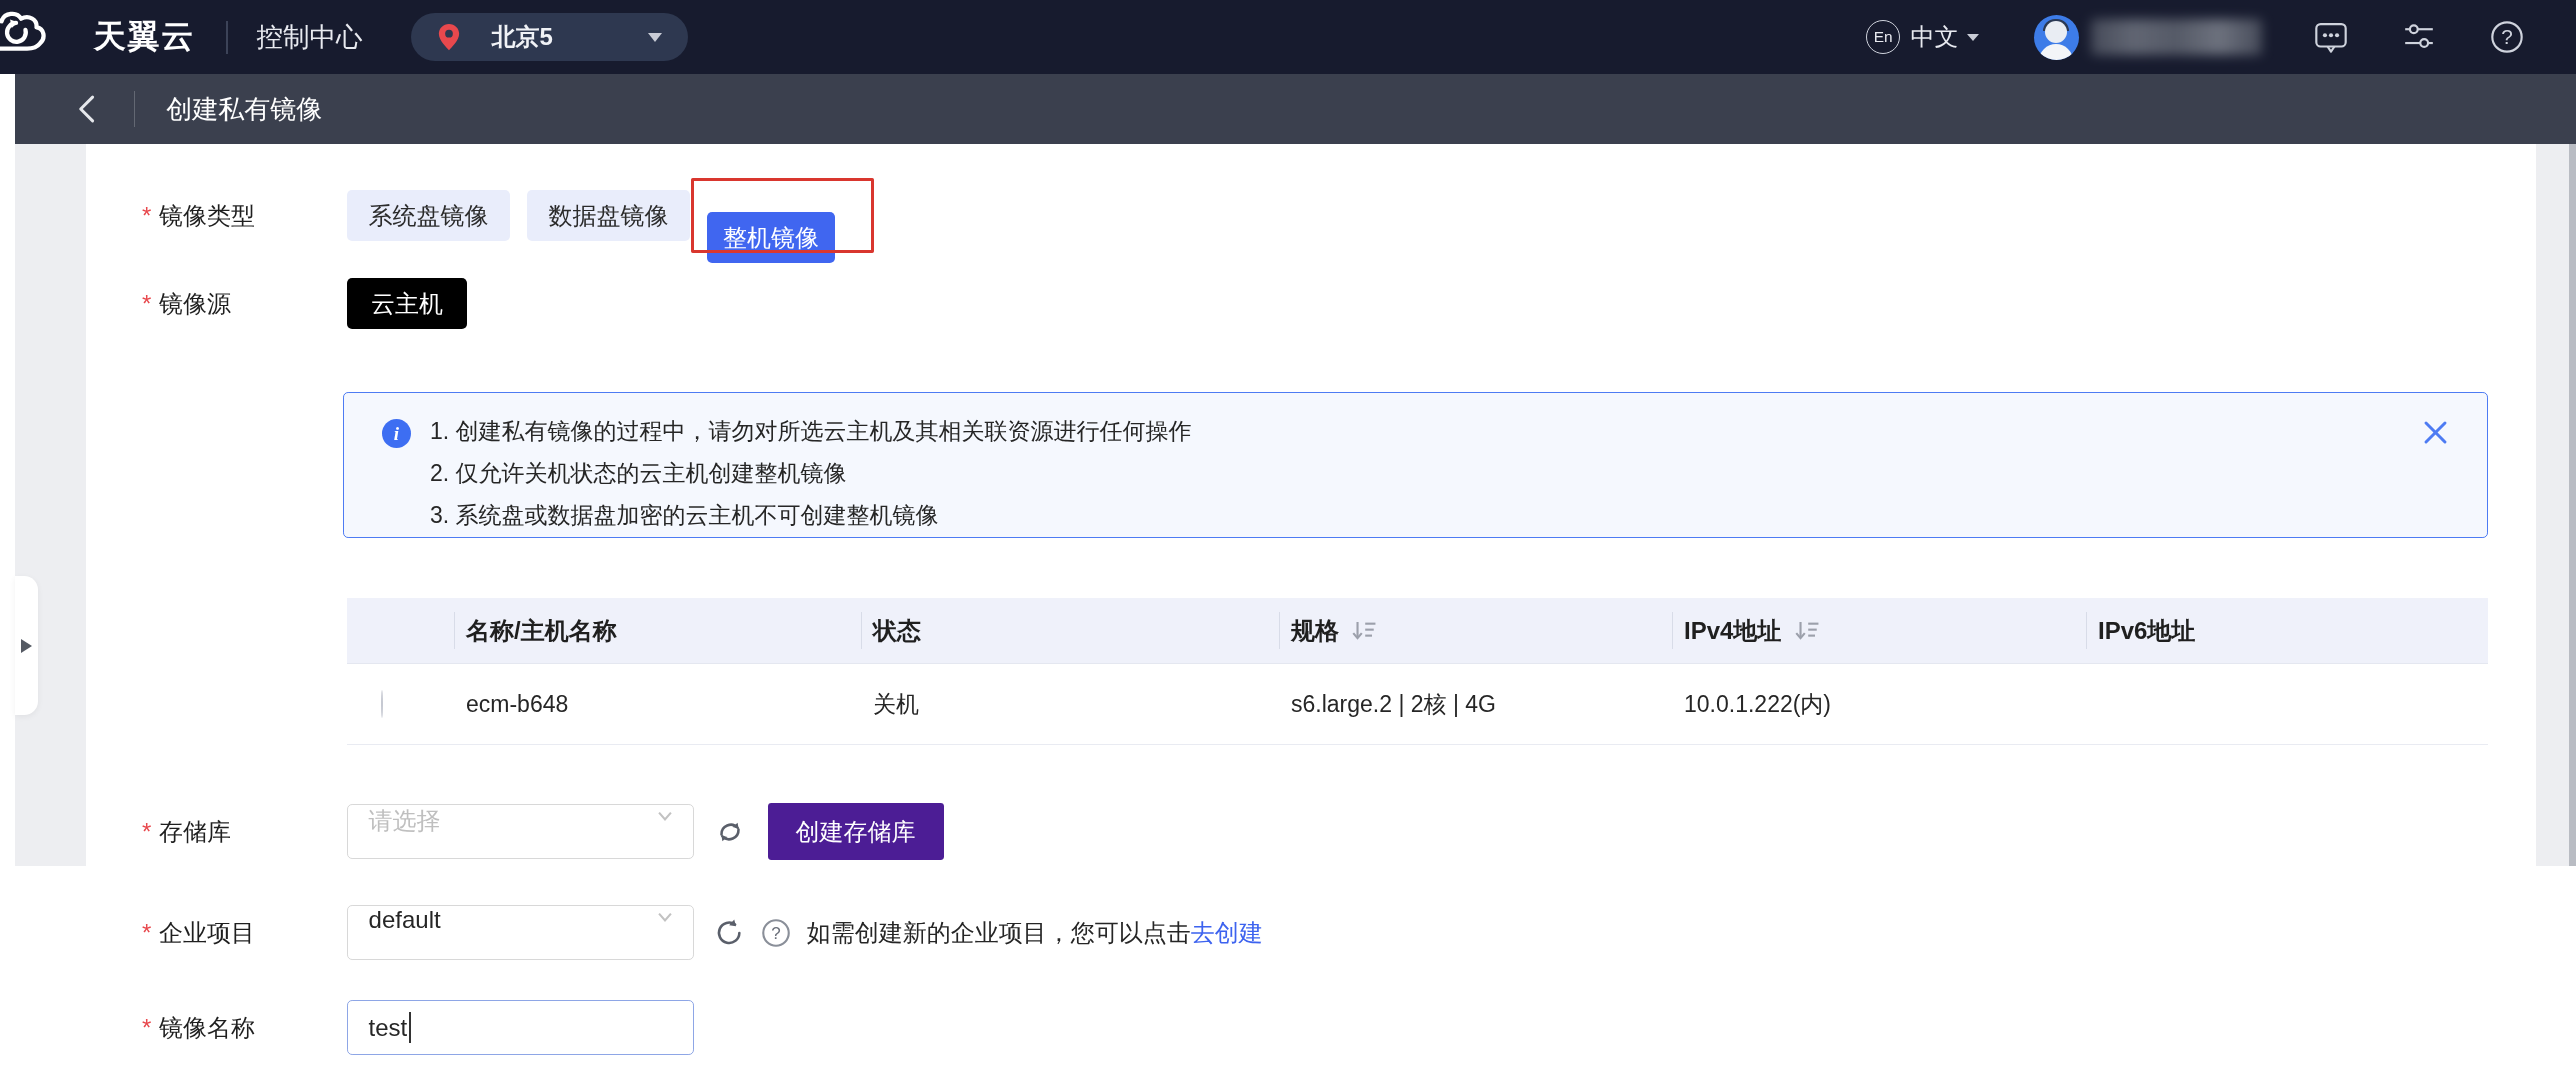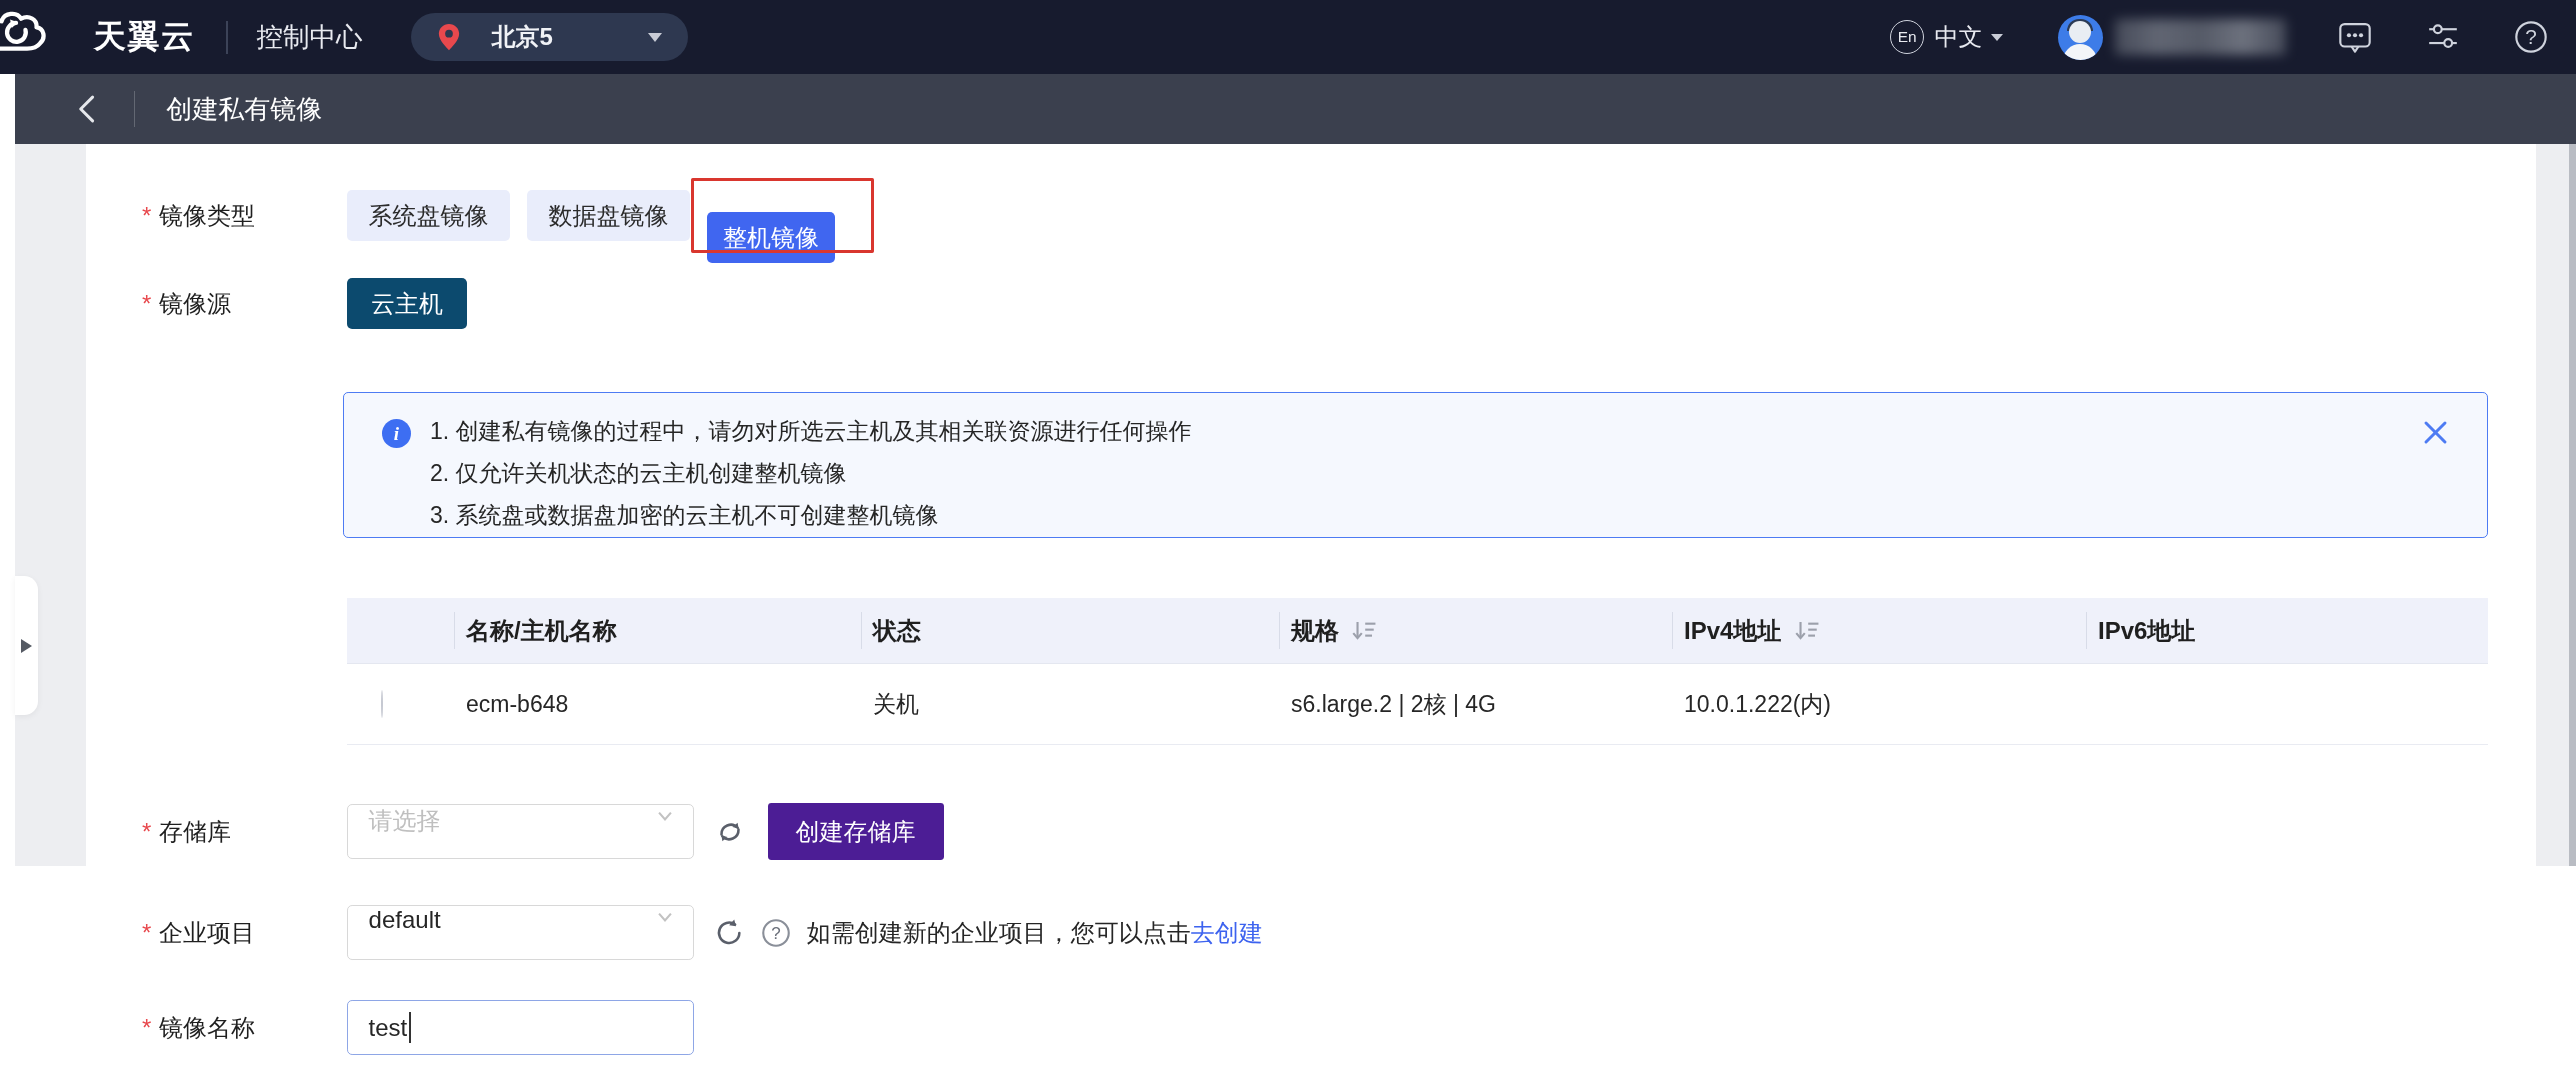--- a/index.html
+++ b/index.html
@@ -13,21 +13,21 @@
   .logo { margin-left:-6.9px; width:99px; height:53px; flex:0 0 auto; }
   .brand { font-size:32px; font-weight:bold; color:#ffffff; letter-spacing:1.7px; margin-left:1.7px; }
   .nav-divider { width:1.7px; height:33px; background:#3c4358; margin:0 29px 0 31px; }
   .console { font-size:26.5px; color:#e8eaf0; }
   .region-pill { margin-left:48px; height:48px; width:277px; background:#2e3850;
     border-radius:24px; display:flex; align-items:center; padding:0 26px; cursor:pointer; }
   .region-name { font-size:24px; color:#f0f2f6; margin-left:31px;font-weight:bold; }
   .caret { width:0; height:0; border-left:7.7px solid transparent; border-right:7.7px solid transparent;
     border-top:9.4px solid #c9ccd6; margin-left:auto; }
   .caret.sm { border-left-width:6px; border-right-width:6px; border-top-width:7.7px; margin-left:8.6px; }
-  .nav-right { margin-left:auto; display:flex; align-items:center; padding-right:26px; }
+  .nav-right { margin-left:auto; display:flex; align-items:center; padding-right:50px; }
   .lang { display:flex; align-items:center; cursor:pointer; }
   .en-badge { width:34px; height:34px; border:1.7px solid #cfd3dd; border-radius:50%;
     font-size:15.4px; display:flex; align-items:center; justify-content:center; color:#e8eaf0; }
   .lang-label { font-size:24px; margin-left:10.3px; }
   .avatar { width:45px; height:45px; border-radius:50%; background:#3d7ce8; margin-left:55px;
     overflow:hidden; position:relative; cursor:pointer; flex:0 0 auto; }
   .avatar .head { position:absolute; left:11px; top:6.9px; width:22px; height:22px; border-radius:50%; background:#e9edf3; }
   .avatar .hair { position:absolute; left:9.4px; top:4.3px; width:26px; height:12px; border-radius:13px 13px 0 0; background:#2b3a55; }
   .avatar .body { position:absolute; left:5.1px; top:29px; width:34px; height:19px; border-radius:17px 17px 0 0; background:#f3f5f8; }
   .blur-name { width:171px; height:36px; margin-left:12px; border-radius:3.4px;
@@ -59,21 +59,21 @@
   .req { color:#e8484d; margin-right:7.7px; font-size:24px; }
   .controls { position:absolute; left:261px; top:0; bottom:0; display:flex; align-items:center; }
 
   .type-btn { height:51px; border-radius:5.1px; background:#e9edfb; color:#2b2b2b; font-size:24px;
     display:flex; align-items:center; justify-content:center; cursor:pointer; }
   .type-btn.selected { background:#4066f0; color:#ffffff;margin-top:44px; }
   .w190 { width:163px; margin-right:17px; }
   .w150 { width:128px; }
   .annotation-box { position:absolute; left:605px; top:34px; width:183px; height:75px;
     border:3.4px solid #d9362e; border-radius:1.7px; pointer-events:none; }
-  .src-btn { width:120px; height:51px; border-radius:5.1px; background:#0c4a6e; color:#fff;
+  .src-btn { width:120px; height:51px; border-radius:5.1px; background:#000000; color:#fff;
     font-size:24px; display:flex; align-items:center; justify-content:center; cursor:pointer; }
 
   
   .alert { position:absolute; left:257px; top:248px; width:2145px; height:146px;
     background:#f5f8fe; border:1.7px solid #4d7bf3; border-radius:5.1px; }
   .alert-icon { position:absolute; left:38px; top:26px; width:29px; height:29px; border-radius:50%;
     background:#3d6ef2; color:#fff; font-size:19px; font-weight:bold; font-style:italic;
     font-family:"Liberation Serif","DejaVu Serif",serif; display:flex; align-items:center; justify-content:center; }
   .alert-lines { position:absolute; left:86px; top:17px; right:103px; font-size:23px; color:#262626; line-height:42px; }
   .alert-close { position:absolute; right:36px; top:24px; width:31px; height:31px; cursor:pointer; }

